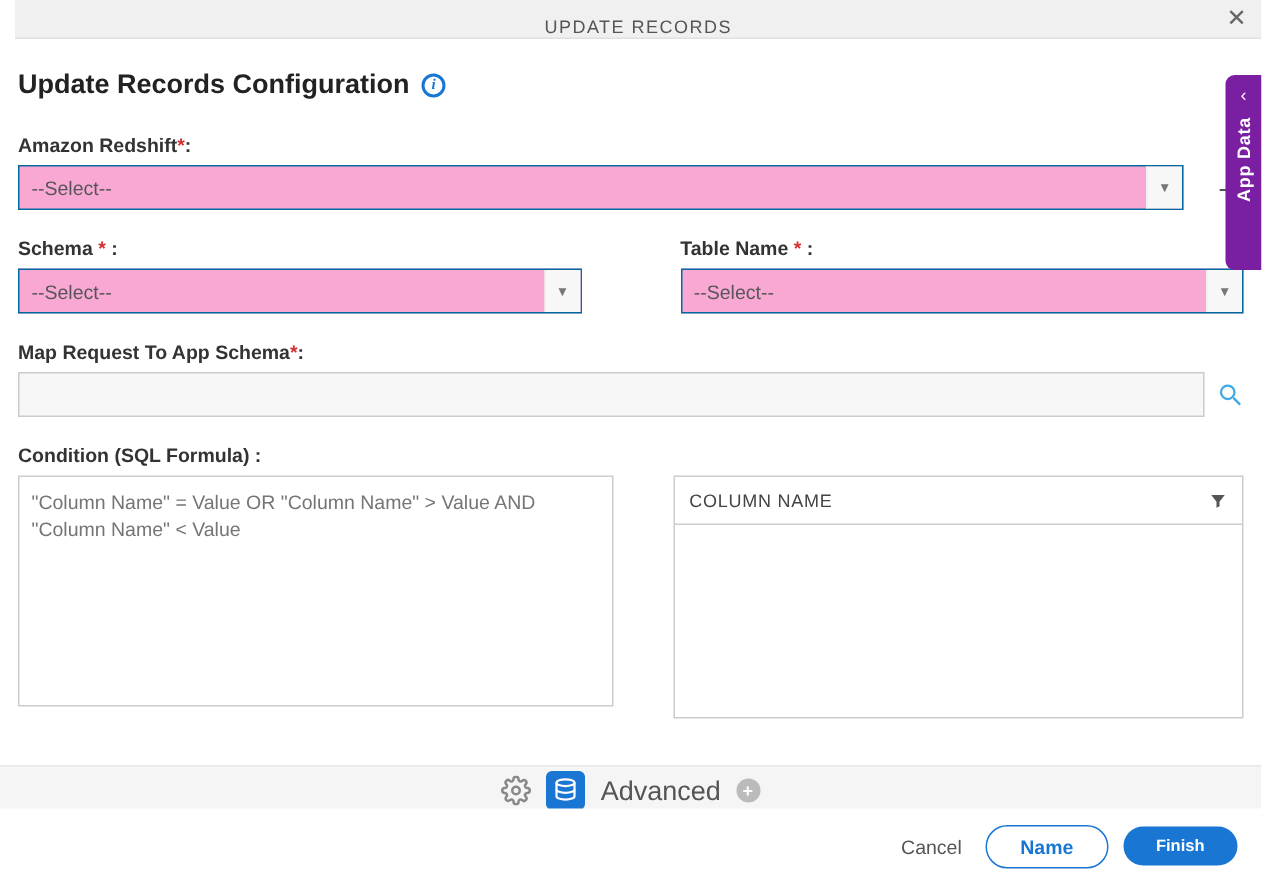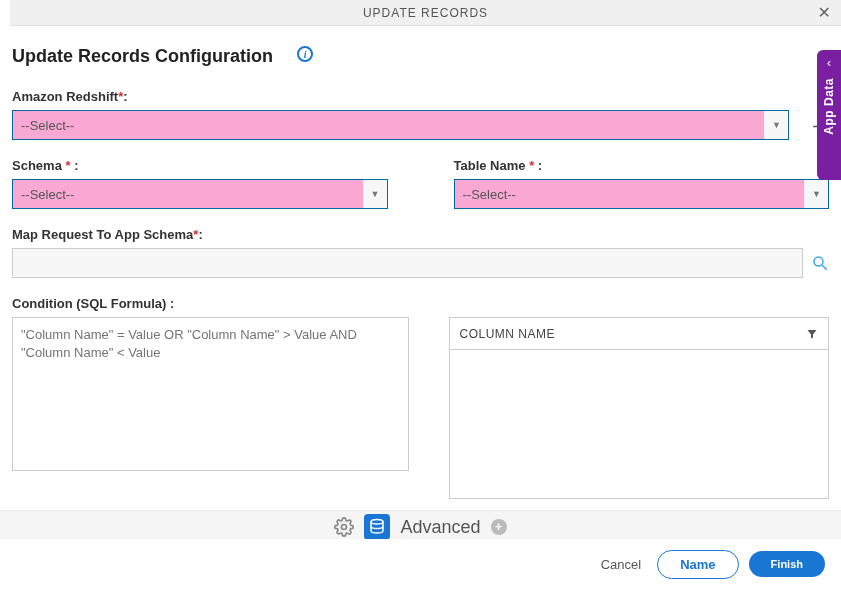--- a/index.html
+++ b/index.html
@@ -11,21 +11,21 @@
     background: #fff;
     width: 841px;
     height: 594px;
     position: relative;
     overflow: hidden;
   }
   .header {
     background: #f0f0f0;
     height: 26px;
     display: flex;
-    align-items: center;
+    align-items: flex-end;
     justify-content: center;
     position: relative;
     border-bottom: 1px solid #e0e0e0;
     margin-left: 10px;
   }
   .header-title {
     font-size: 12px;
     letter-spacing: 1px;
     color: #555;
     font-weight: 500;
@@ -37,21 +37,22 @@
     font-size: 16px;
     color: #666;
     cursor: pointer;
     line-height: 20px;
   }
   .content {
     padding: 20px 12px 12px 12px;
   }
   .page-title-row {
     display: flex;
-    gap: 24px;
+    align-items: center;
+    gap: 8px;
     margin-bottom: 22px;
   }
   .page-title {
     font-size: 18px;
     font-weight: 700;
     color: #222;
   }
   .info-icon {
     width: 16px; height: 16px;
     border: 2px solid #1976d2;
@@ -136,21 +137,21 @@
     background: #fff;
     padding: 8px;
     font-size: 13px;
     color: #aaa;
     resize: none;
     font-family: inherit;
     line-height: 1.4;
   }
   .column-box {
     border: 1px solid #ccc;
-    height: 182px;
+    height: 162px;
     display: flex;
     flex-direction: column;
   }
   .column-header {
     height: 32px;
     border-bottom: 1px solid #ccc;
     display: flex;
     align-items: center;
     padding: 0 10px;
     justify-content: space-between;

